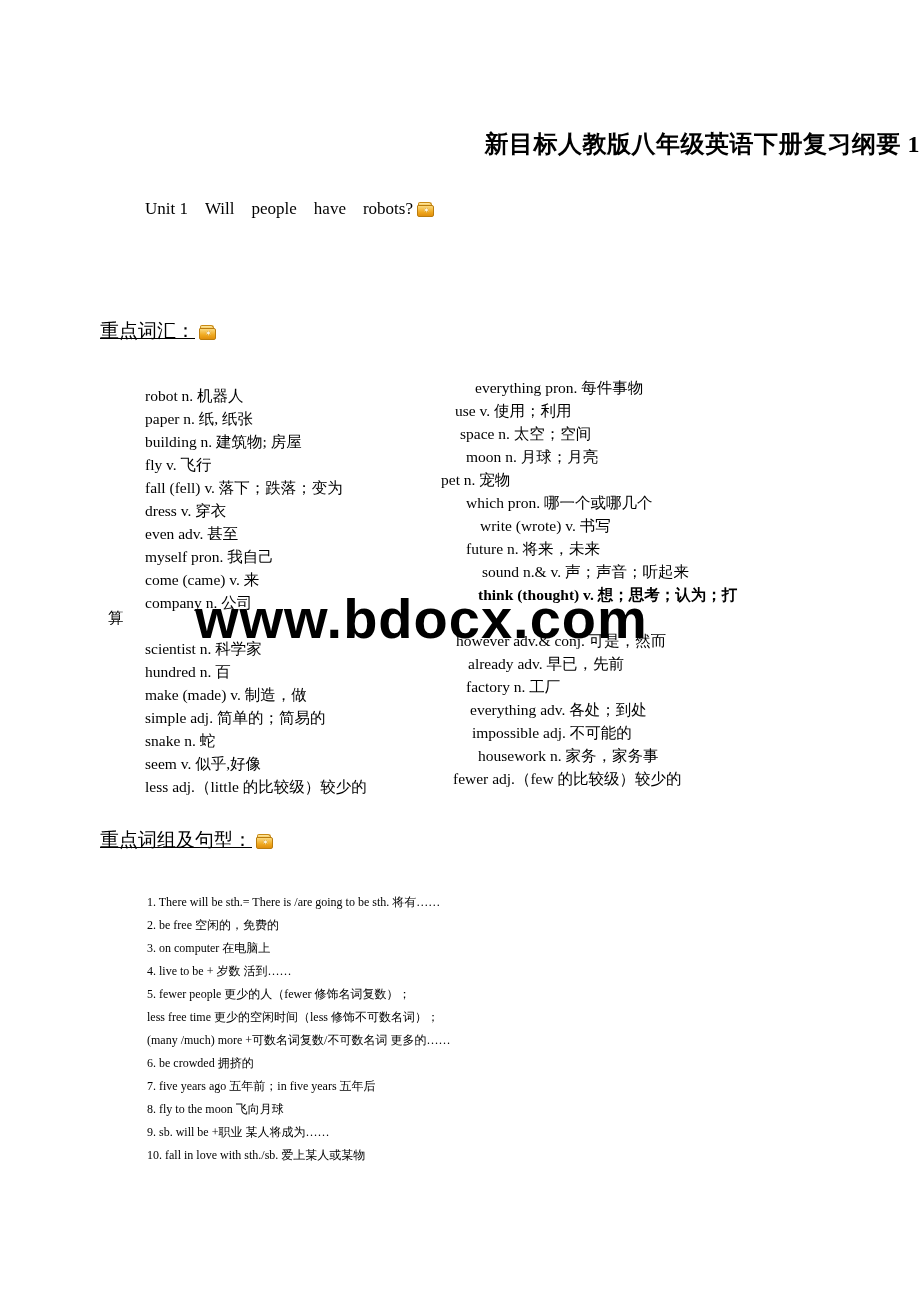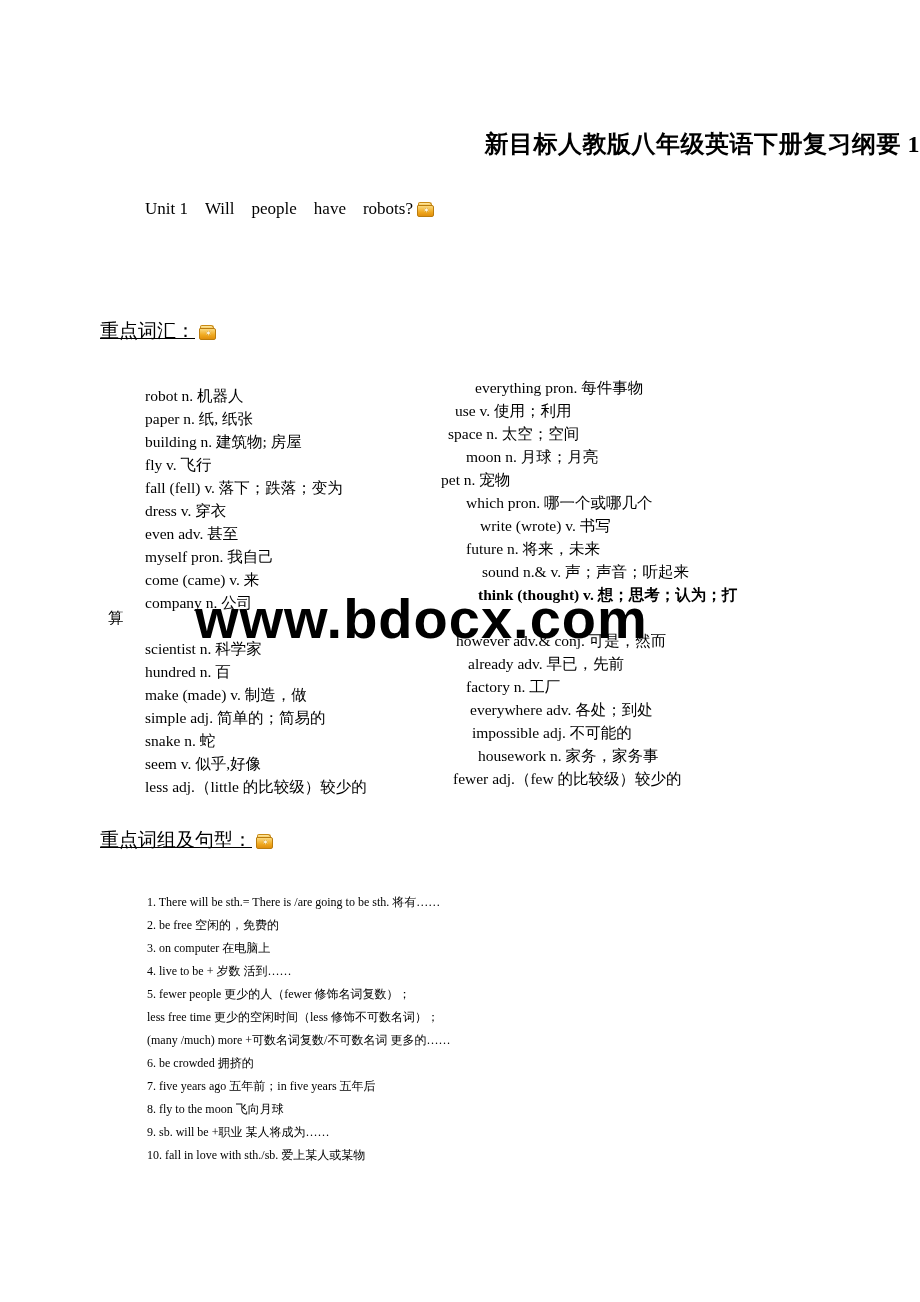--- a/index.html
+++ b/index.html
@@ -183,21 +183,21 @@
       <div class="vrow">
         <span class="vleft">robot     n. 机器人</span>
         <span class="vright" style="left: 475px;">everything     pron. 每件事物</span>
       </div>
       <div class="vrow">
         <span class="vleft">paper     n. 纸, 纸张</span>
         <span class="vright" style="left: 455px;">use    v.   使用；利用</span>
       </div>
       <div class="vrow">
         <span class="vleft">building    n. 建筑物; 房屋</span>
-        <span class="vright" style="left: 448px; font-family: Liberation Serif, serif;">space    n. 太空；空间</span>
+        <span class="vright" style="left: 460px; font-family: Liberation Serif, serif;">space    n. 太空；空间</span>
       </div>
       <div class="vrow">
         <span class="vleft">fly   v.    飞行</span>
         <span class="vright" style="left: 466px; text-align: right;">moon    n. 月球；月亮</span>
       </div>
       <div class="vrow">
         <span class="vleft">fall (fell)    v. 落下；跌落；变为</span>
         <span class="vright" style="left: 441px;">pet    n.    宠物</span>
       </div>
       <div class="vrow">
@@ -230,21 +230,21 @@
       <div class="vrow">
         <span class="vleft">hundred     n. 百</span>
         <span class="vright" style="left: 468px;">already    adv. 早已，先前</span>
       </div>
       <div class="vrow">
         <span class="vleft">make (made) v. 制造，做</span>
         <span class="vright" style="left: 466px;">factory  n.    工厂</span>
       </div>
       <div class="vrow">
         <span class="vleft">simple    adj. 简单的；简易的</span>
-        <span class="vright" style="left: 470px;">everywhere    adv. 各处；到处</span>
+        <span class="vright" style="left: 470px;">everything    adv. 各处；到处</span>
       </div>
       <div class="vrow">
         <span class="vleft">snake     n. 蛇</span>
         <span class="vright" style="left: 472px;">impossible    adj. 不可能的</span>
       </div>
       <div class="vrow">
         <span class="vleft">seem    v. 似乎,好像</span>
         <span class="vright" style="left: 478px;">housework    n. 家务，家务事</span>
       </div>
       <div class="vrow">

